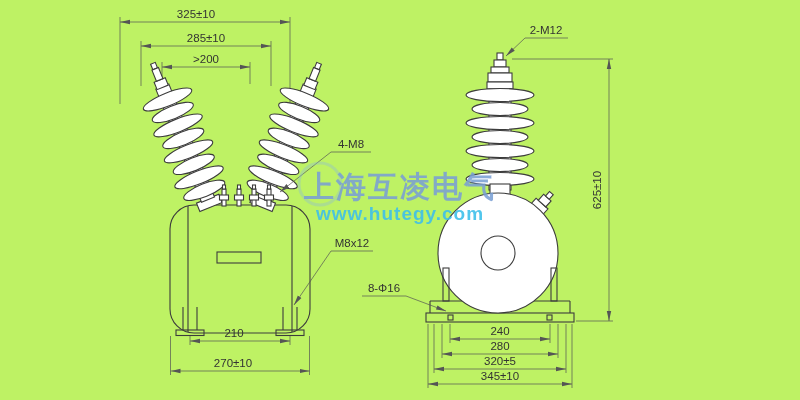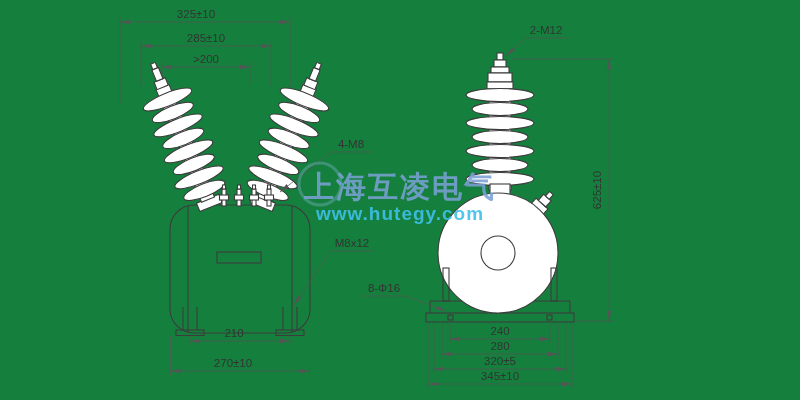--- a/index.html
+++ b/index.html
@@ -1,16 +1,16 @@
 <!DOCTYPE html>
 <html><head>
 <meta charset="utf-8">
 <style>
   html,body{margin:0;padding:0;background:#fff;}
-  .stage{width:800px;height:400px;position:relative;background:#15803d;overflow:hidden;
+  .stage{width:800px;height:400px;position:relative;background:#bef264;overflow:hidden;
          font-family:"Liberation Sans","DejaVu Sans",sans-serif;}
   svg{display:block;}
   .ln{stroke:#3c3c3c;stroke-width:1.1;fill:none;}
   .fw{stroke:#3c3c3c;stroke-width:1.1;fill:#ffffff;}
   .ext{stroke:#555;stroke-width:0.7;fill:none;}
   .dim{stroke:#555;stroke-width:0.7;fill:none;}
   .dt{font-size:11.5px;fill:#333;text-anchor:middle;font-family:"Liberation Sans","DejaVu Sans",sans-serif;}
   .wm1{font-size:30px;font-weight:bold;fill:#7aa0d4;opacity:.88;text-anchor:middle;letter-spacing:2px;}
   .wm2{font-size:19px;font-weight:bold;fill:#3fc0ea;opacity:.9;text-anchor:middle;letter-spacing:1px;}
 </style>

